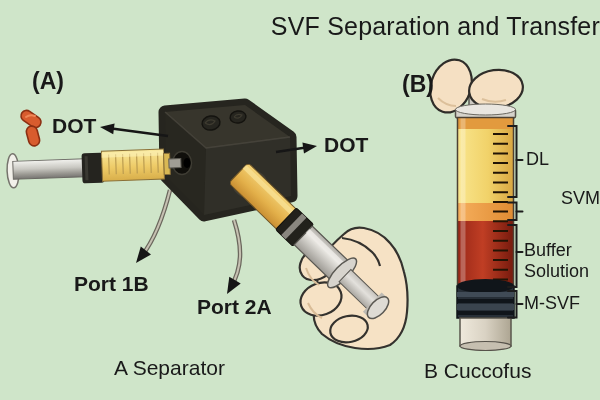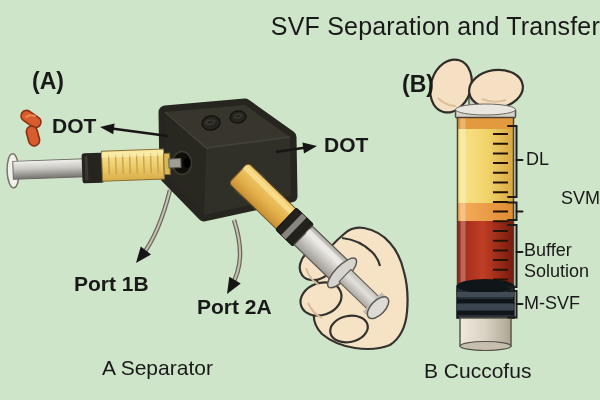--- a/index.html
+++ b/index.html
@@ -208,21 +208,21 @@
     </g>
   </svg>
 
   <div class="lbl title">SVF Separation and Transfer</div>
 
   <div class="lbl panel-tag" style="left:32px;top:69px;">(A)</div>
   <div class="lbl callout" style="left:52px;top:115px;">DOT</div>
   <div class="lbl callout" style="left:324px;top:134px;">DOT</div>
   <div class="lbl callout" style="left:74px;top:273px;">Port 1B</div>
   <div class="lbl callout" style="left:197px;top:296px;">Port 2A</div>
-  <div class="lbl caption" style="left:102px;top:357px;">A Separator</div>
+  <div class="lbl caption" style="left:114px;top:357px;">A Separator</div>
 
   <div class="lbl panel-tag" style="left:402px;top:72px;">(B)</div>
   <div class="lbl layer-lbl" style="left:526px;top:150px;">DL</div>
   <div class="lbl layer-lbl" style="left:524px;top:189px;margin-left:37px;">SVM</div>
   <div class="lbl layer-lbl wrap2" style="left:524px;top:240px;">Buffer Solution</div>
   <div class="lbl caption" style="left:424px;top:360px;">B Cuccofus</div>
   <div class="lbl layer-lbl" style="left:524px;top:294px;">M-SVF</div>
 
 </div>
 

